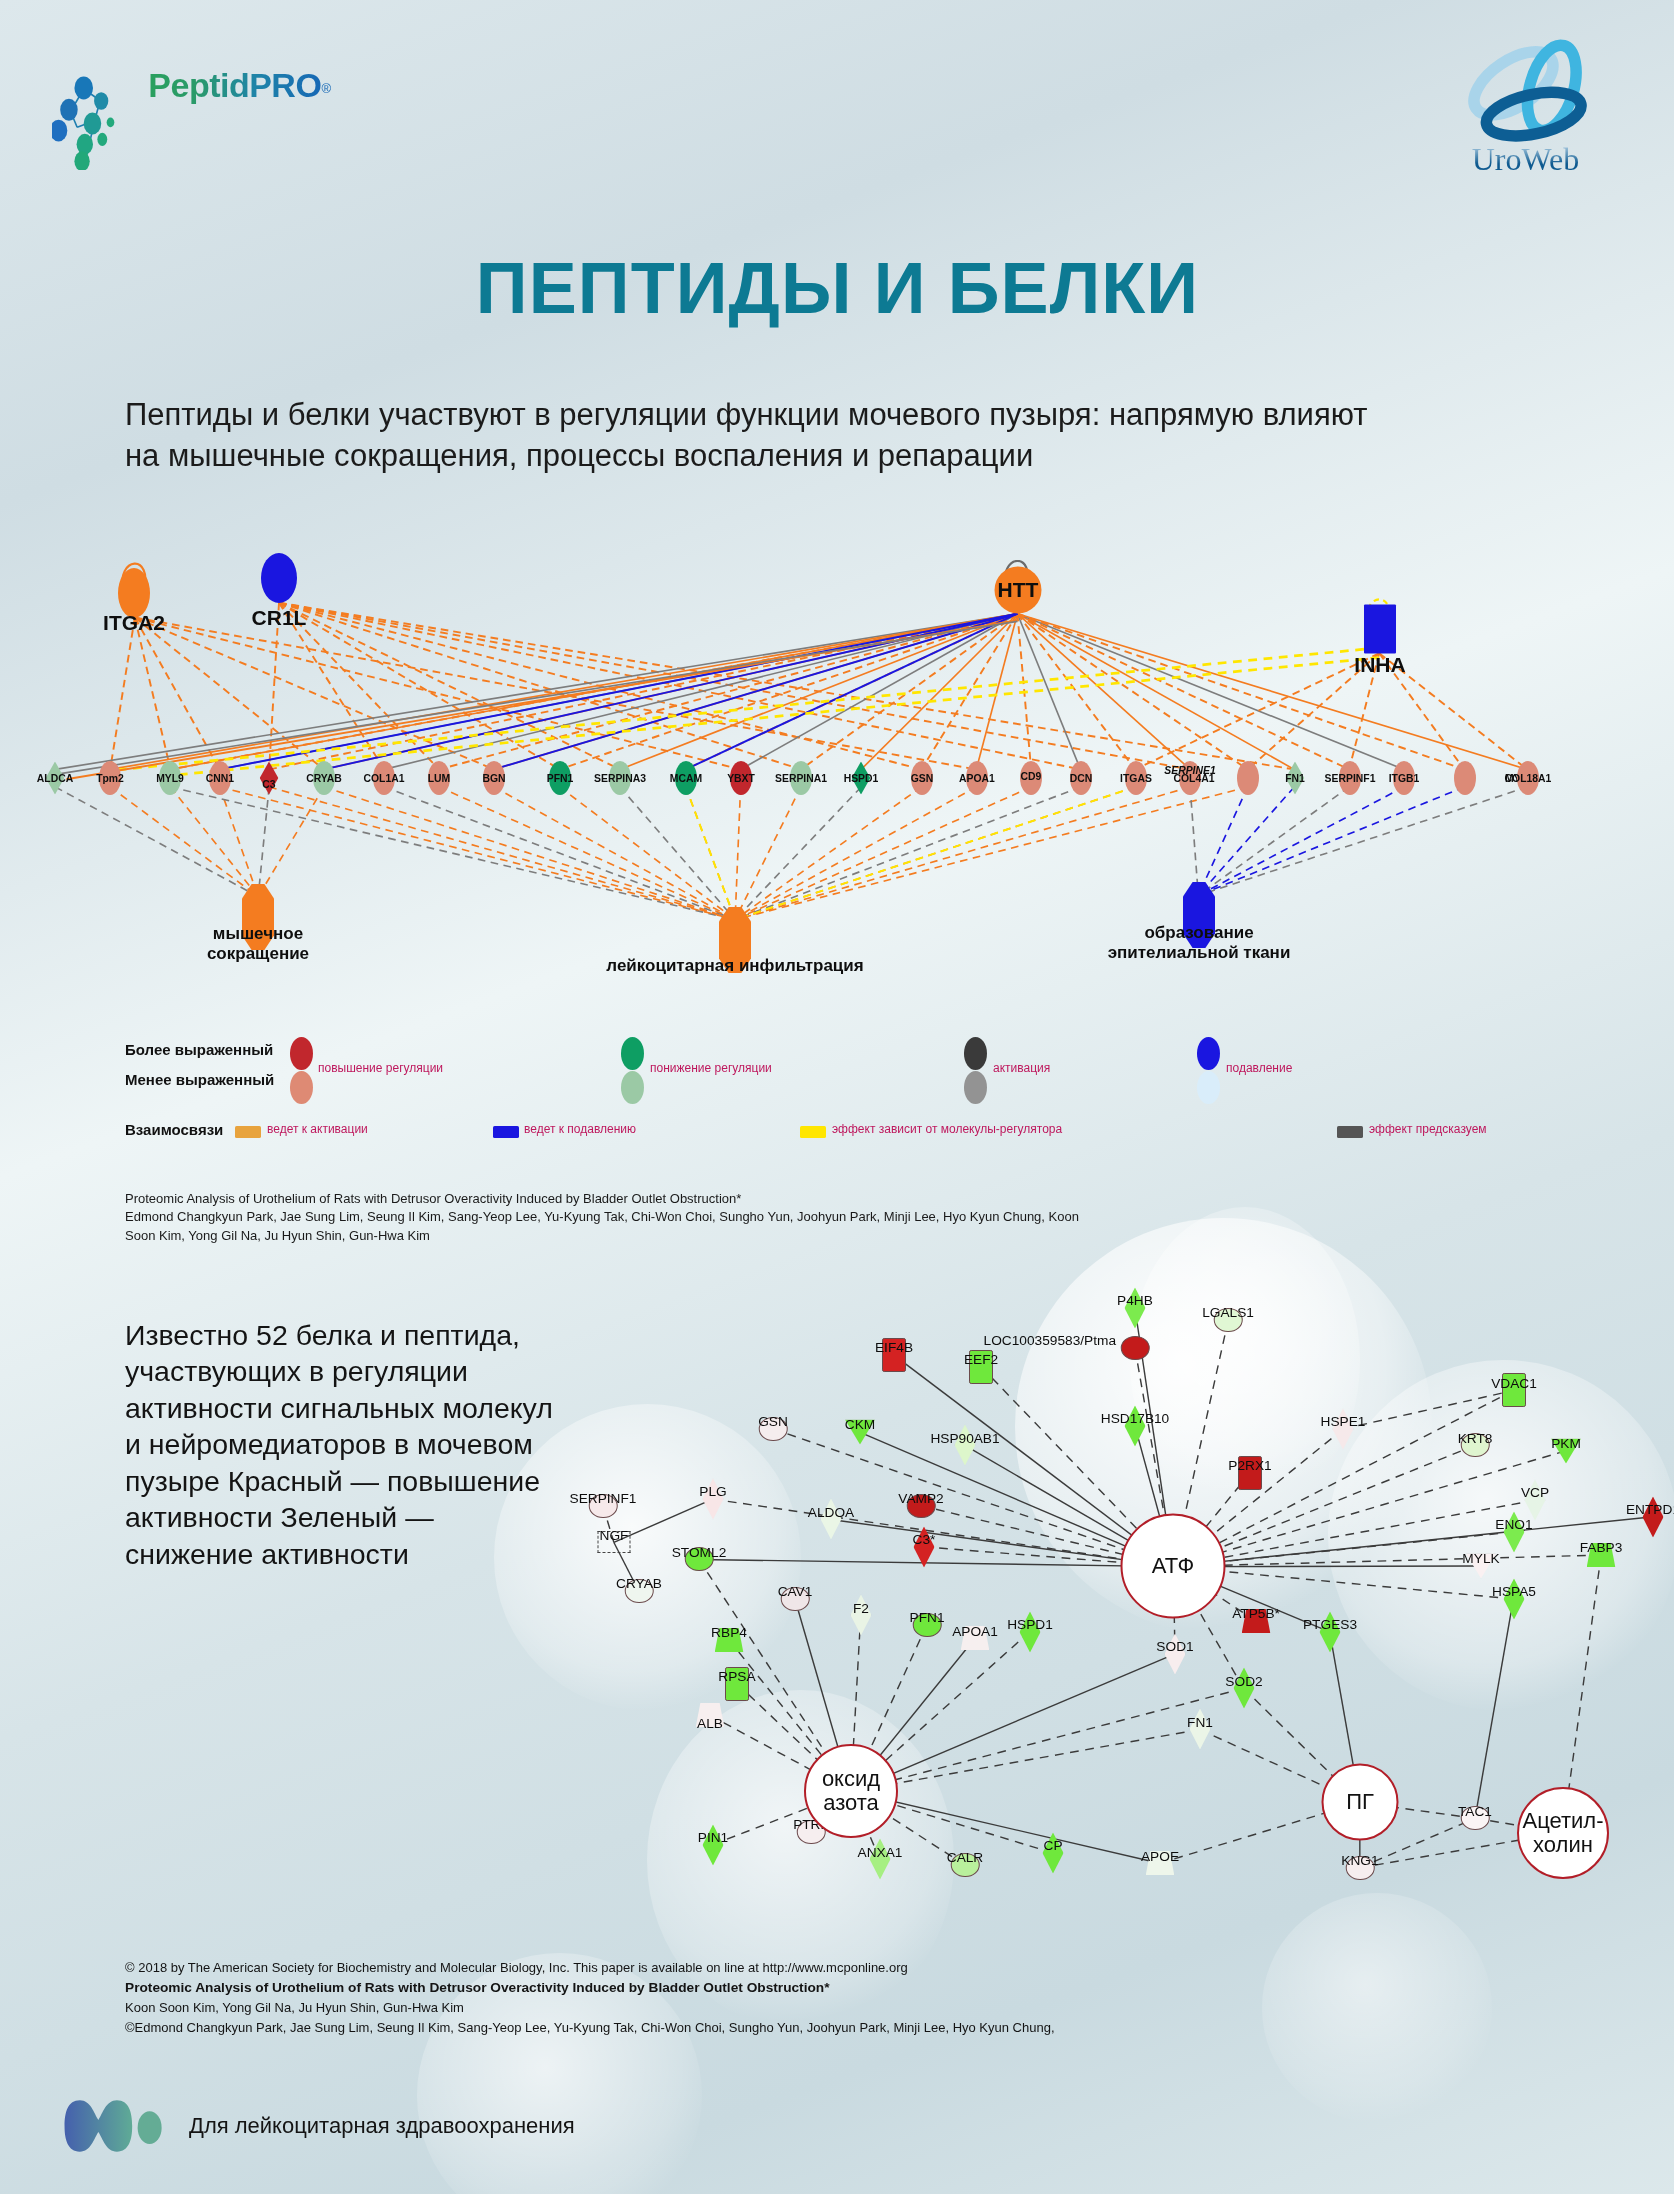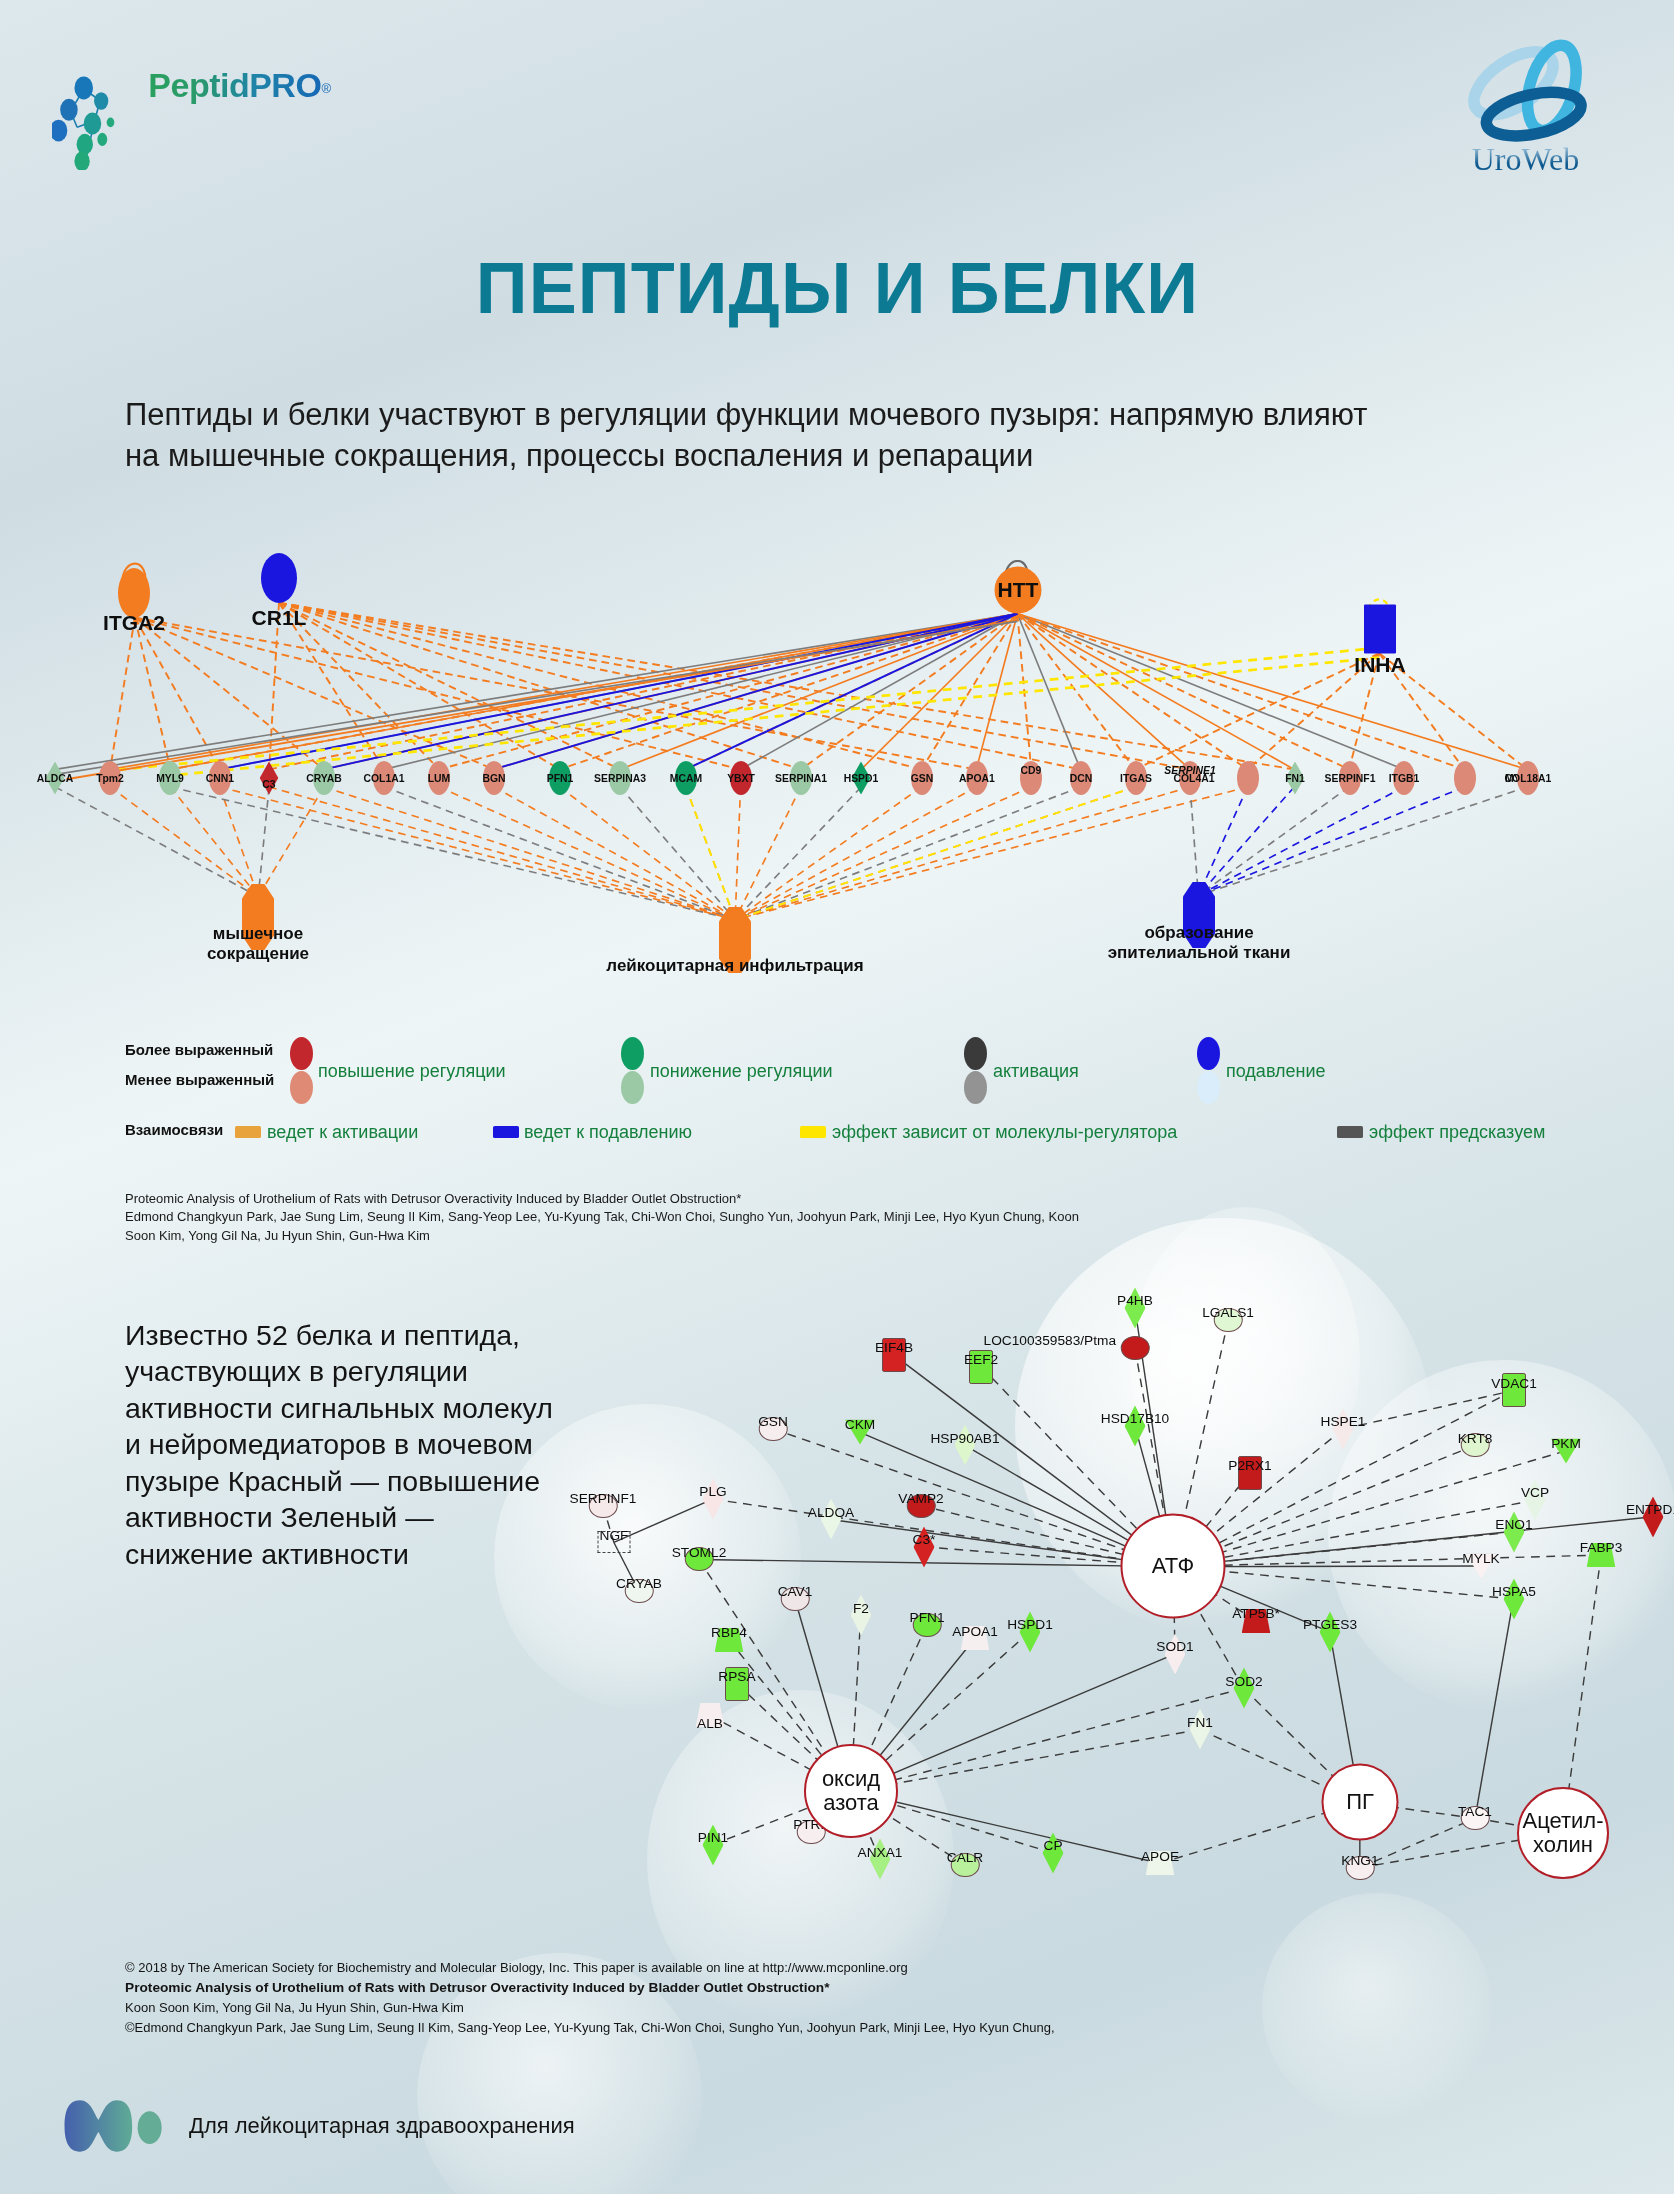--- a/index.html
+++ b/index.html
@@ -52,21 +52,21 @@
       align-items:center; justify-content:center; }
   .n1-lbl { position:absolute; transform:translate(-50%,-50%); font-weight:700; color:#0e0e0e;
       white-space:nowrap; text-align:center; }
   .hub-lbl { font-size:21px; }
   .gene-lbl { font-size:10.4px; }
   .proc-lbl { font-size:17px; line-height:1.18; }
 
   
   #legend { position:absolute; left:125px; top:1037px; width:1481px; }
   .leg-title { font-size:15px; font-weight:700; color:#111; }
-  .leg-txt { font-size:18px; color:#15803d; }
+  .leg-txt { font-size:12px; color:#be185d; }
   .swatch-e { width:23px; height:33px; border-radius:50%; }
   .swatch-l { width:26px; height:12px; border-radius:1.6px; }
 
   
   #citation { position:absolute; left:125px; top:1190px; width:1481px;
       font-size:13px; line-height:1.42; color:#1a1a1a; }
 
   
   #lower-text { position:absolute; left:125px; top:1317px; width:433px;
       font-size:28.5px; line-height:1.28; color:#141414; }
@@ -264,21 +264,21 @@
       <div class="n1-lbl gene-lbl" style="left: 708px; top: 218px;">YBXT</div>
       <div class="n1-node" style="left: 768px; top: 218px; width: 22px; height: 34px; background: rgb(155, 201, 165); border-radius: 50%;"></div>
       <div class="n1-lbl gene-lbl" style="left: 768px; top: 218px;">SERPINA1</div>
       <div class="n1-node" style="left: 828px; top: 218px; width: 18.7px; height: 33px; background: rgb(14, 158, 99); clip-path: polygon(50% 0px, 100% 50%, 50% 100%, 0px 50%);"></div>
       <div class="n1-lbl gene-lbl" style="left: 828px; top: 218px;">HSPD1</div>
       <div class="n1-node" style="left: 889px; top: 218px; width: 22px; height: 34px; background: rgb(220, 138, 119); border-radius: 50%;"></div>
       <div class="n1-lbl gene-lbl" style="left: 889px; top: 218px;">GSN</div>
       <div class="n1-node" style="left: 944px; top: 218px; width: 22px; height: 34px; background: rgb(220, 138, 119); border-radius: 50%;"></div>
       <div class="n1-lbl gene-lbl" style="left: 944px; top: 218px;">APOA1</div>
       <div class="n1-node" style="left: 998px; top: 218px; width: 22px; height: 34px; background: rgb(220, 138, 119); border-radius: 50%;"></div>
-      <div class="n1-lbl gene-lbl" style="left: 998px; top: 210px;">CD9</div>
+      <div class="n1-lbl gene-lbl" style="left: 998px; top: 216px;">CD9</div>
       <div class="n1-node" style="left: 1048px; top: 218px; width: 22px; height: 34px; background: rgb(220, 138, 119); border-radius: 50%;"></div>
       <div class="n1-lbl gene-lbl" style="left: 1048px; top: 218px;">DCN</div>
       <div class="n1-node" style="left: 1103px; top: 218px; width: 22px; height: 34px; background: rgb(220, 138, 119); border-radius: 50%;"></div>
       <div class="n1-lbl gene-lbl" style="left: 1103px; top: 218px;">ITGAS</div>
       <div class="n1-node" style="left: 1157px; top: 218px; width: 22px; height: 34px; background: rgb(220, 138, 119); border-radius: 50%;"></div>
       <div class="n1-lbl gene-lbl" style="left: 1157px; top: 210px; font-style: italic;">SERPINE1</div>
       <div class="n1-node" style="left: 1215px; top: 218px; width: 22px; height: 34px; background: rgb(220, 138, 119); border-radius: 50%;"></div>
       <div class="n1-lbl gene-lbl" style="left: 1161px; top: 218px;">COL4A1</div>
       <div class="n1-node" style="left: 1262px; top: 218px; width: 18.7px; height: 33px; background: rgb(155, 201, 165); clip-path: polygon(50% 0px, 100% 50%, 50% 100%, 0px 50%);"></div>
       <div class="n1-lbl gene-lbl" style="left: 1262px; top: 218px;">FN1</div>

